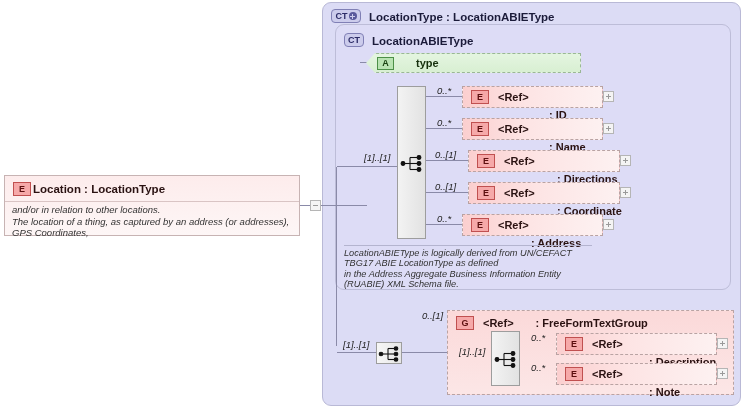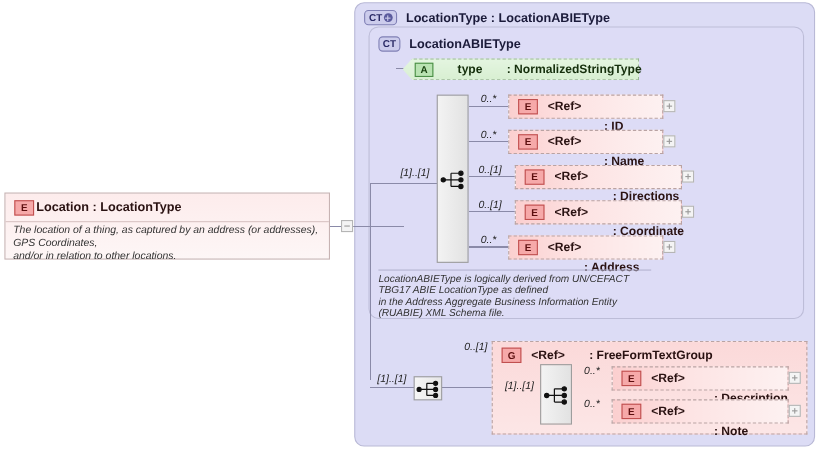--- a/index.html
+++ b/index.html
@@ -346,21 +346,20 @@
   <div class="abs hdr" id="ct-inner-hdr">
     <span class="badge badge-ct-plain">CT</span>
     <span class="hdr-title">LocationABIEType</span>
   </div>
 
   <div class="abs" id="attr-type">
     <div class="attr-shape"></div>
     <div class="attr-inner">
       <span class="badge-a">A</span>
       <span class="attr-name">type</span>
-      <span class="attr-type"><span>:</span> <span>NormalizedStringType</span></span>
     </div>
   </div>
 
   <div class="abs" id="seq-main">
     <svg class="seq-icon" width="29" height="153" viewBox="0 0 29 153">
       <g stroke="#111" stroke-width="1.1" fill="#111">
         <circle cx="5" cy="76.5" r="1.9"></circle>
         <line x1="6.5" y1="76.5" x2="12" y2="76.5"></line>
         <line x1="12" y1="70.5" x2="12" y2="82.5"></line>
         <line x1="12" y1="70.5" x2="19" y2="70.5"></line>
@@ -419,22 +418,22 @@
     <div>LocationABIEType is logically derived from UN/CEFACT TBG17 ABIE LocationType as defined</div>
     <div>in the Address Aggregate Business Information Entity (RUABIE) XML Schema file.</div>
   </div>
 
   <div class="abs" id="location-box">
     <div id="location-hdr">
       <span class="badge-e">E</span>
       <span id="location-title">Location : LocationType</span>
     </div>
     <div id="location-doc">
+      <div>and/or in relation to other locations.</div>
       <div>The location of a thing, as captured by an address (or addresses), GPS Coordinates,</div>
-      <div>and/or in relation to other locations.</div>
     </div>
   </div>
   <div class="expander minus" style="left:310px; top:200px;"></div>
 
   <span class="card" style="left:343px; top:339px;">[1]..[1]</span>
   <div class="abs" id="seq-bottom">
     <svg class="seq-icon" width="26" height="22" viewBox="0 0 26 22">
       <g stroke="#111" stroke-width="1.1" fill="#111">
         <circle cx="4" cy="11" r="1.8"></circle>
         <line x1="5.5" y1="11" x2="11" y2="11"></line>

